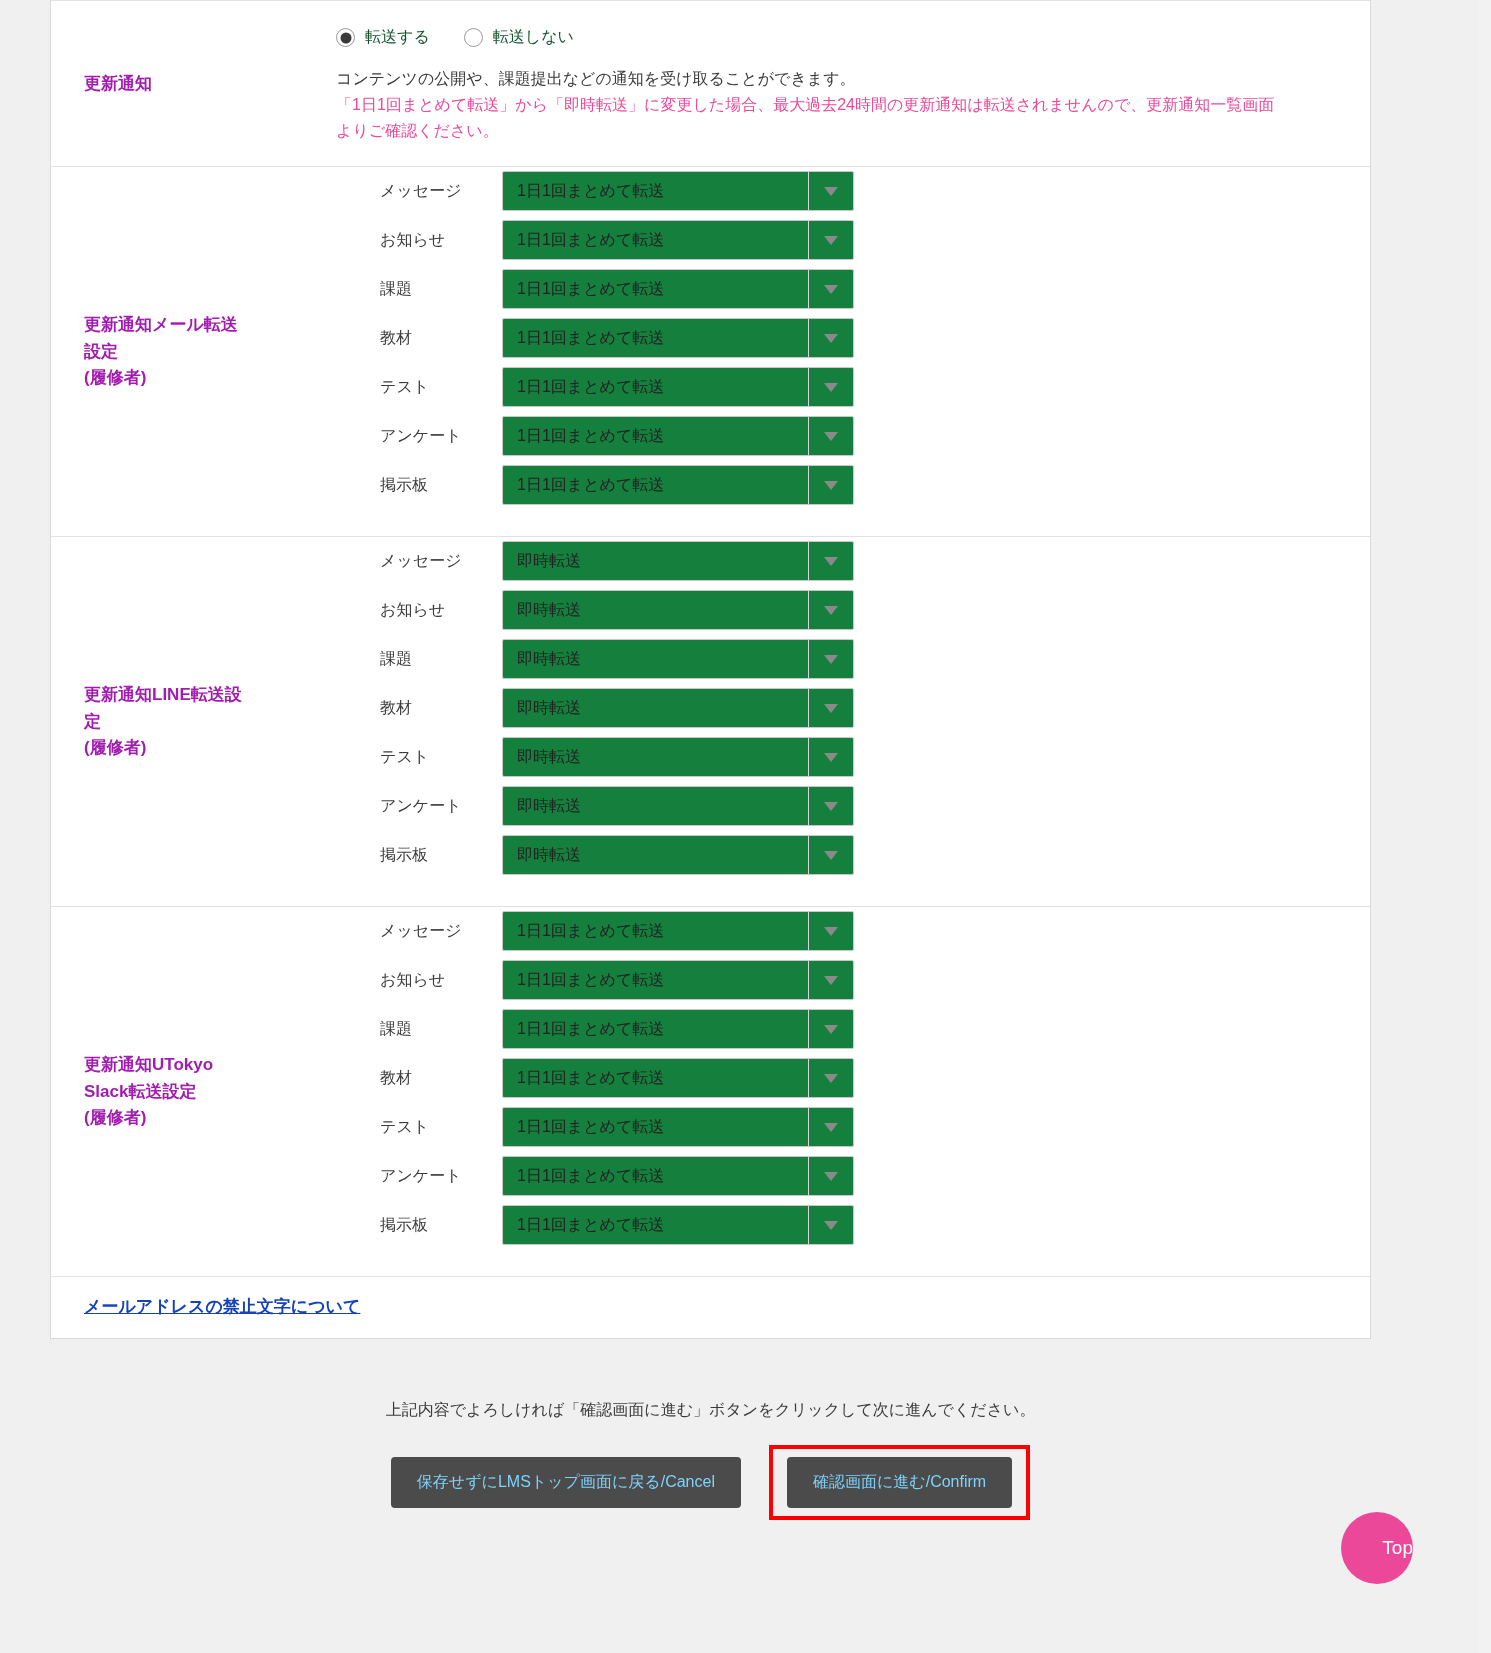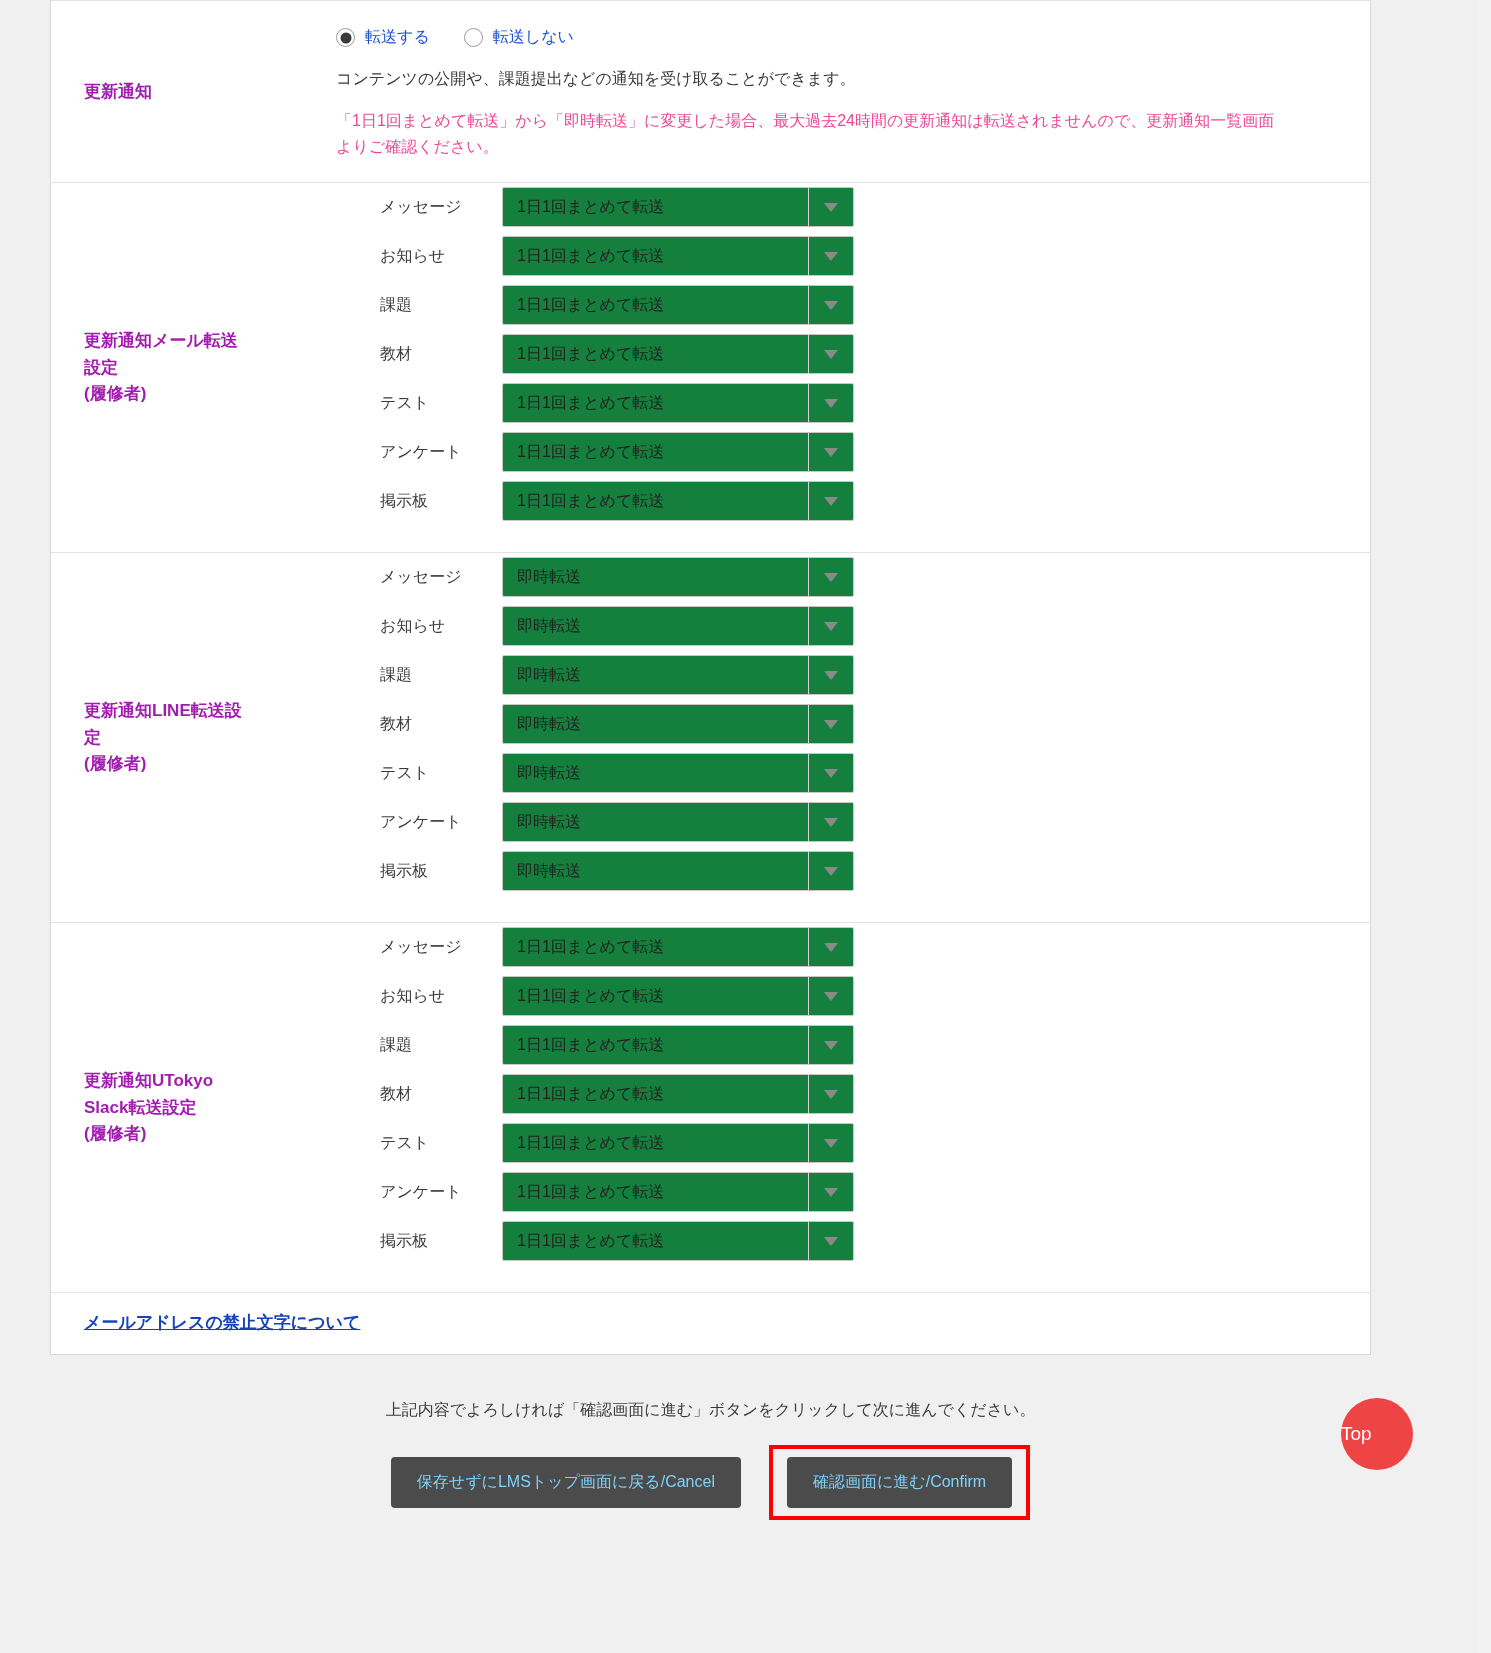--- a/index.html
+++ b/index.html
@@ -56,21 +56,21 @@
     align-items: center;
     gap: 34px;
     margin-bottom: 18px;
     margin-top: 8px;
   }
   .radio-item {
     display: flex;
     align-items: center;
     gap: 10px;
     font-size: 16px;
-    color: #1d4ed8;
+    color: #14532d;
   }
   .radio-circle {
     width: 19px;
     height: 19px;
     border-radius: 50%;
     border: 1px solid #9a9a9a;
     background: #fff;
     position: relative;
     box-sizing: border-box;
   }
@@ -82,21 +82,21 @@
     width: 11px;
     height: 11px;
     background: #3a3a3a;
     border-radius: 50%;
     transform: translate(-50%, -50%);
   }
   .desc-text {
     font-size: 16px;
     color: #3a3a3a;
     line-height: 1.6;
-    margin-bottom: 16px;
+    margin-bottom: 0;
   }
   .warn-text {
     font-size: 16px;
     color: #ec4899;
     font-weight: normal;
     line-height: 1.65;
     max-width: 950px;
   }
 
   
@@ -193,29 +193,29 @@
     white-space: nowrap;
   }
   .btn-highlight-wrap {
     border: 4px solid #ff0000;
     padding: 8px 14px;
     display: inline-flex;
   }
   .top-btn {
     position: absolute;
     right: 78px;
-    top: 1398px;
+    top: 1512px;
     width: 72px;
     height: 72px;
     border-radius: 50%;
-    background: #ef4444;
+    background: #ec4899;
     color: #fff;
     display: flex;
     align-items: center;
-    justify-content: flex-start;
+    justify-content: flex-end;
     font-size: 19px;
     cursor: pointer;
   }
   .scroll-strip {
     position: absolute;
     right: 0;
     top: 0;
     width: 14px;
     height: 1653px;
     background: #f2f2f2;

